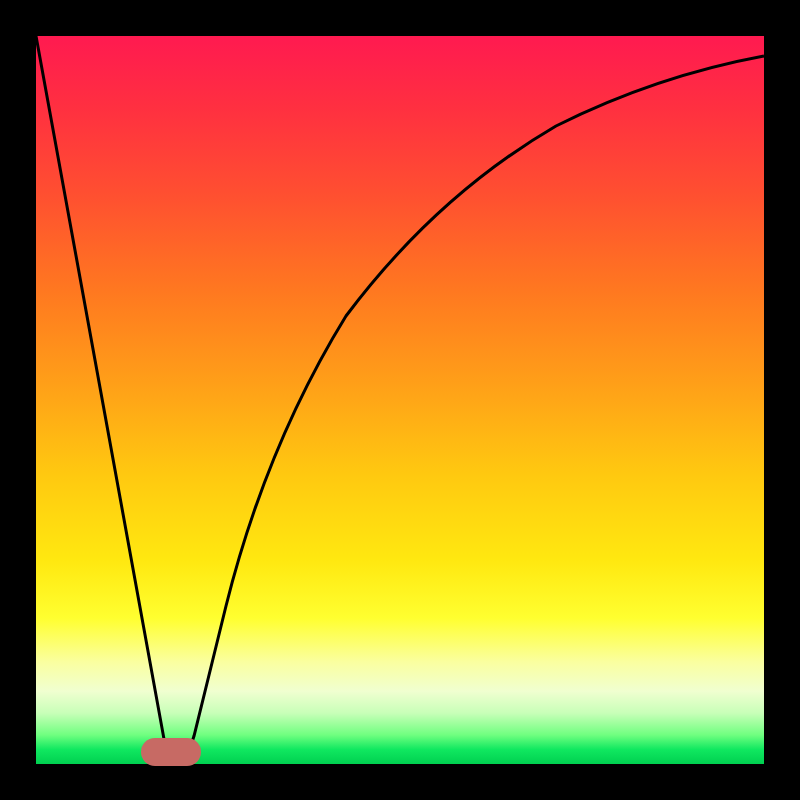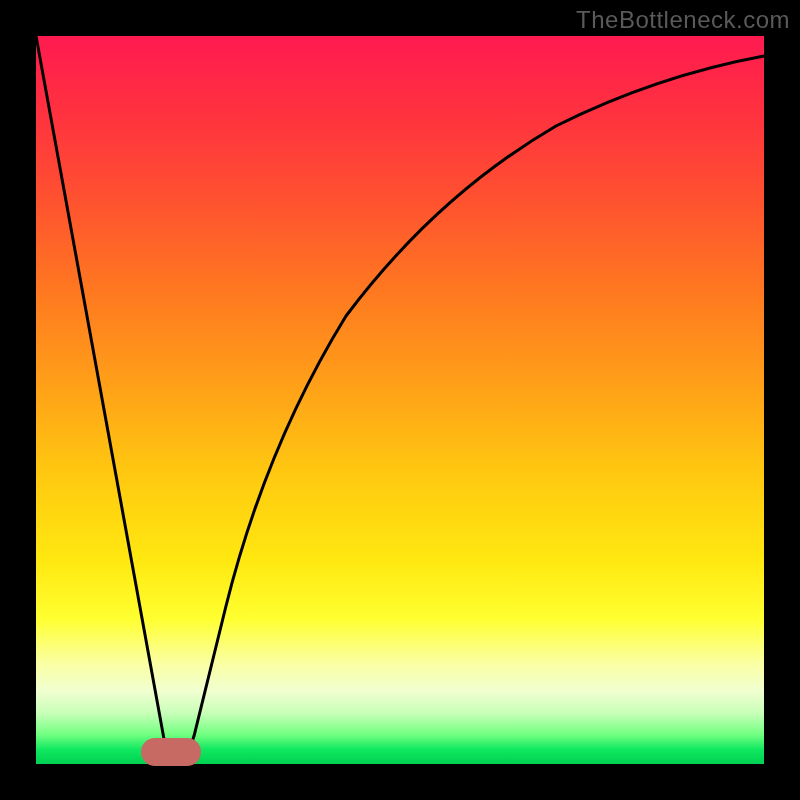--- a/index.html
+++ b/index.html
@@ -65,21 +65,20 @@
     background: #c76a64;
     border-radius: 14px;
     left: 105px;
     bottom: -2px;
   }
 </style>
 </head>
 <body>
 
 <div class="frame">
-  <div class="watermark">TheBottleneck.com</div>
 
   <div class="plot">
     <svg class="curve" viewBox="0 0 728 728" preserveAspectRatio="none">
       <path d="M 0 0
                L 130 714
                Q 134 720 140 720
                L 142 720
                Q 152 720 158 700
                L 190 570
                Q 230 410 310 280

